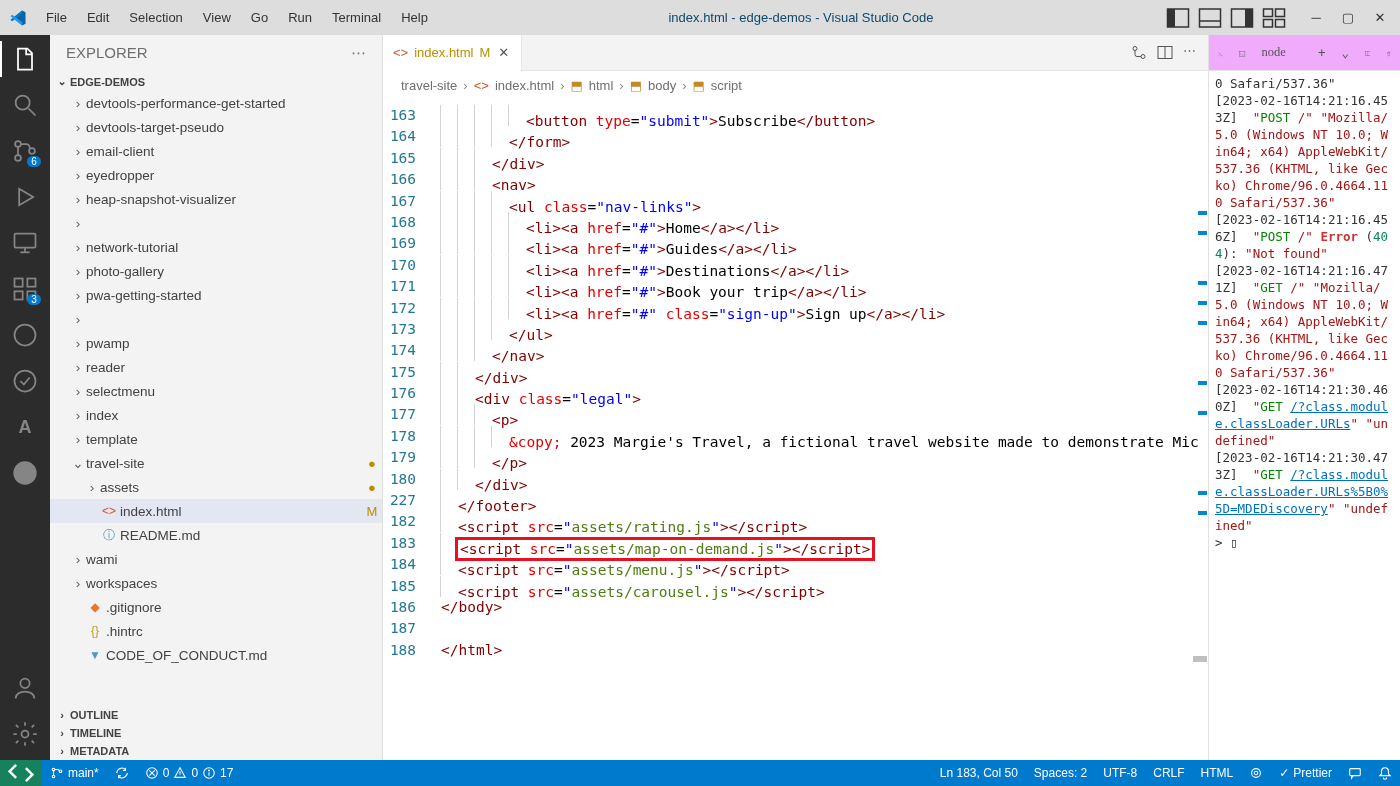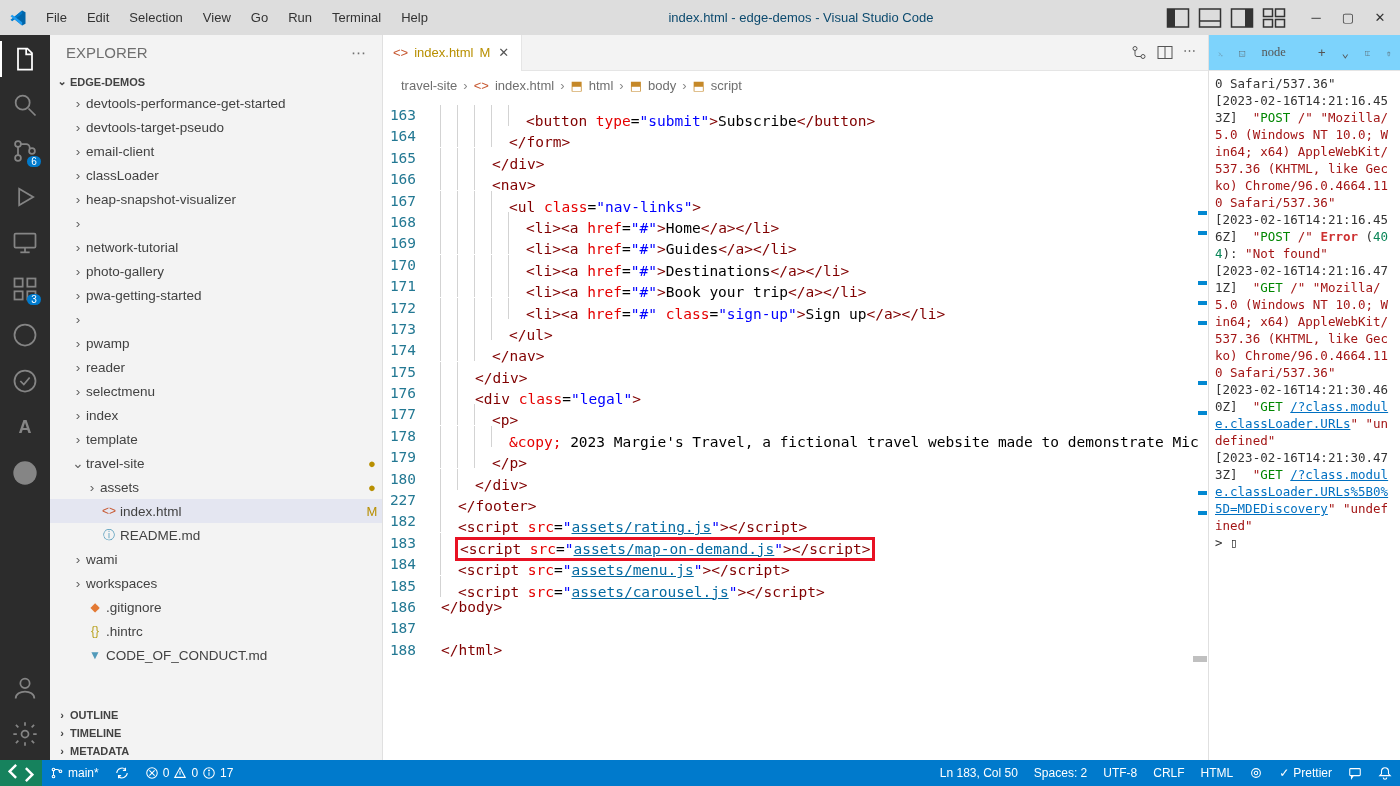--- a/index.html
+++ b/index.html
@@ -56,29 +56,29 @@
 .code { flex: 1; display: flex; font-family: Consolas, monospace; font-size: 14.5px; line-height: 21.4px; overflow: hidden; position: relative; }
 .gutter { width: 58px; text-align: right; color: #237893; padding-right: 18px; padding-top: 4px; }
 .gutter div { height: 21.4px; text-align: center; }
 .lines { flex: 1; padding-top: 4px; white-space: pre; color: #000; }
 .lines .ln { height: 21.4px; }
 .t-tag { color: #800000; }
 .t-attr { color: #e50000; }
 .t-str { color: #0000ff; }
 .t-txt { color: #000; }
 .t-ent { color: #e50000; }
-.t-link { color: #0369a1; text-decoration: underline; }
+.t-link { color: #4d7c0f; }
 .t-pun { color: #800000; }
 .highlight-box { border: 3.5px solid #e81123; position: relative; }
 .minimap-marks { position: absolute; right: 0; top: 0; width: 14px; height: 100%; }
 .minimap-marks div { position: absolute; right: 1px; width: 9px; height: 4px; background: #0288d1; }
 
 
 .panel { width: 192px; background: #fff; border-left: 1px solid #e0e0e0; display: flex; flex-direction: column; font-family: Consolas, monospace; font-size: 12.5px; }
-.panel-head { height: 36px; display: flex; align-items: center; gap: 16px; padding: 0 8px; border-bottom: 1px solid #e5e5e5; color: #555; background: #7dd3fc; }
+.panel-head { height: 36px; display: flex; align-items: center; gap: 16px; padding: 0 8px; border-bottom: 1px solid #e5e5e5; color: #555; background: #f0abfc; }
 .panel-head .spacer { flex: 1; }
 .panel-body { flex: 1; padding: 4px 6px; line-height: 17px; color: #333; overflow: hidden; word-break: break-all; white-space: pre-wrap; }
 .pt-str { color: #a31515; }
 .pt-ok { color: #008600; }
 .pt-err { color: #cd3131; font-weight: bold; }
 .pt-num { color: #098658; }
 .pt-link { color: #0070c1; text-decoration: underline; }
 
 
 .statusbar { height: 26px; background: #007acc; color: #fff; display: flex; align-items: center; font-size: 12px; }
@@ -237,21 +237,21 @@
           <div class="tree-item indent1">
             <span class="chev">›</span>
             <span class="label">devtools-target-pseudo</span>
           </div>
           <div class="tree-item indent1">
             <span class="chev">›</span>
             <span class="label">email-client</span>
           </div>
           <div class="tree-item indent1">
             <span class="chev">›</span>
-            <span class="label">classLoader</span>
+            <span class="label">eyedropper</span>
           </div>
           <div class="tree-item indent1">
             <span class="chev">›</span>
             <span class="label">heap-snapshot-visualizer</span>
           </div>
           <div class="tree-item indent1">
             <span class="chev">›</span>
           </div>
           <div class="tree-item indent1">
             <span class="chev">›</span>

